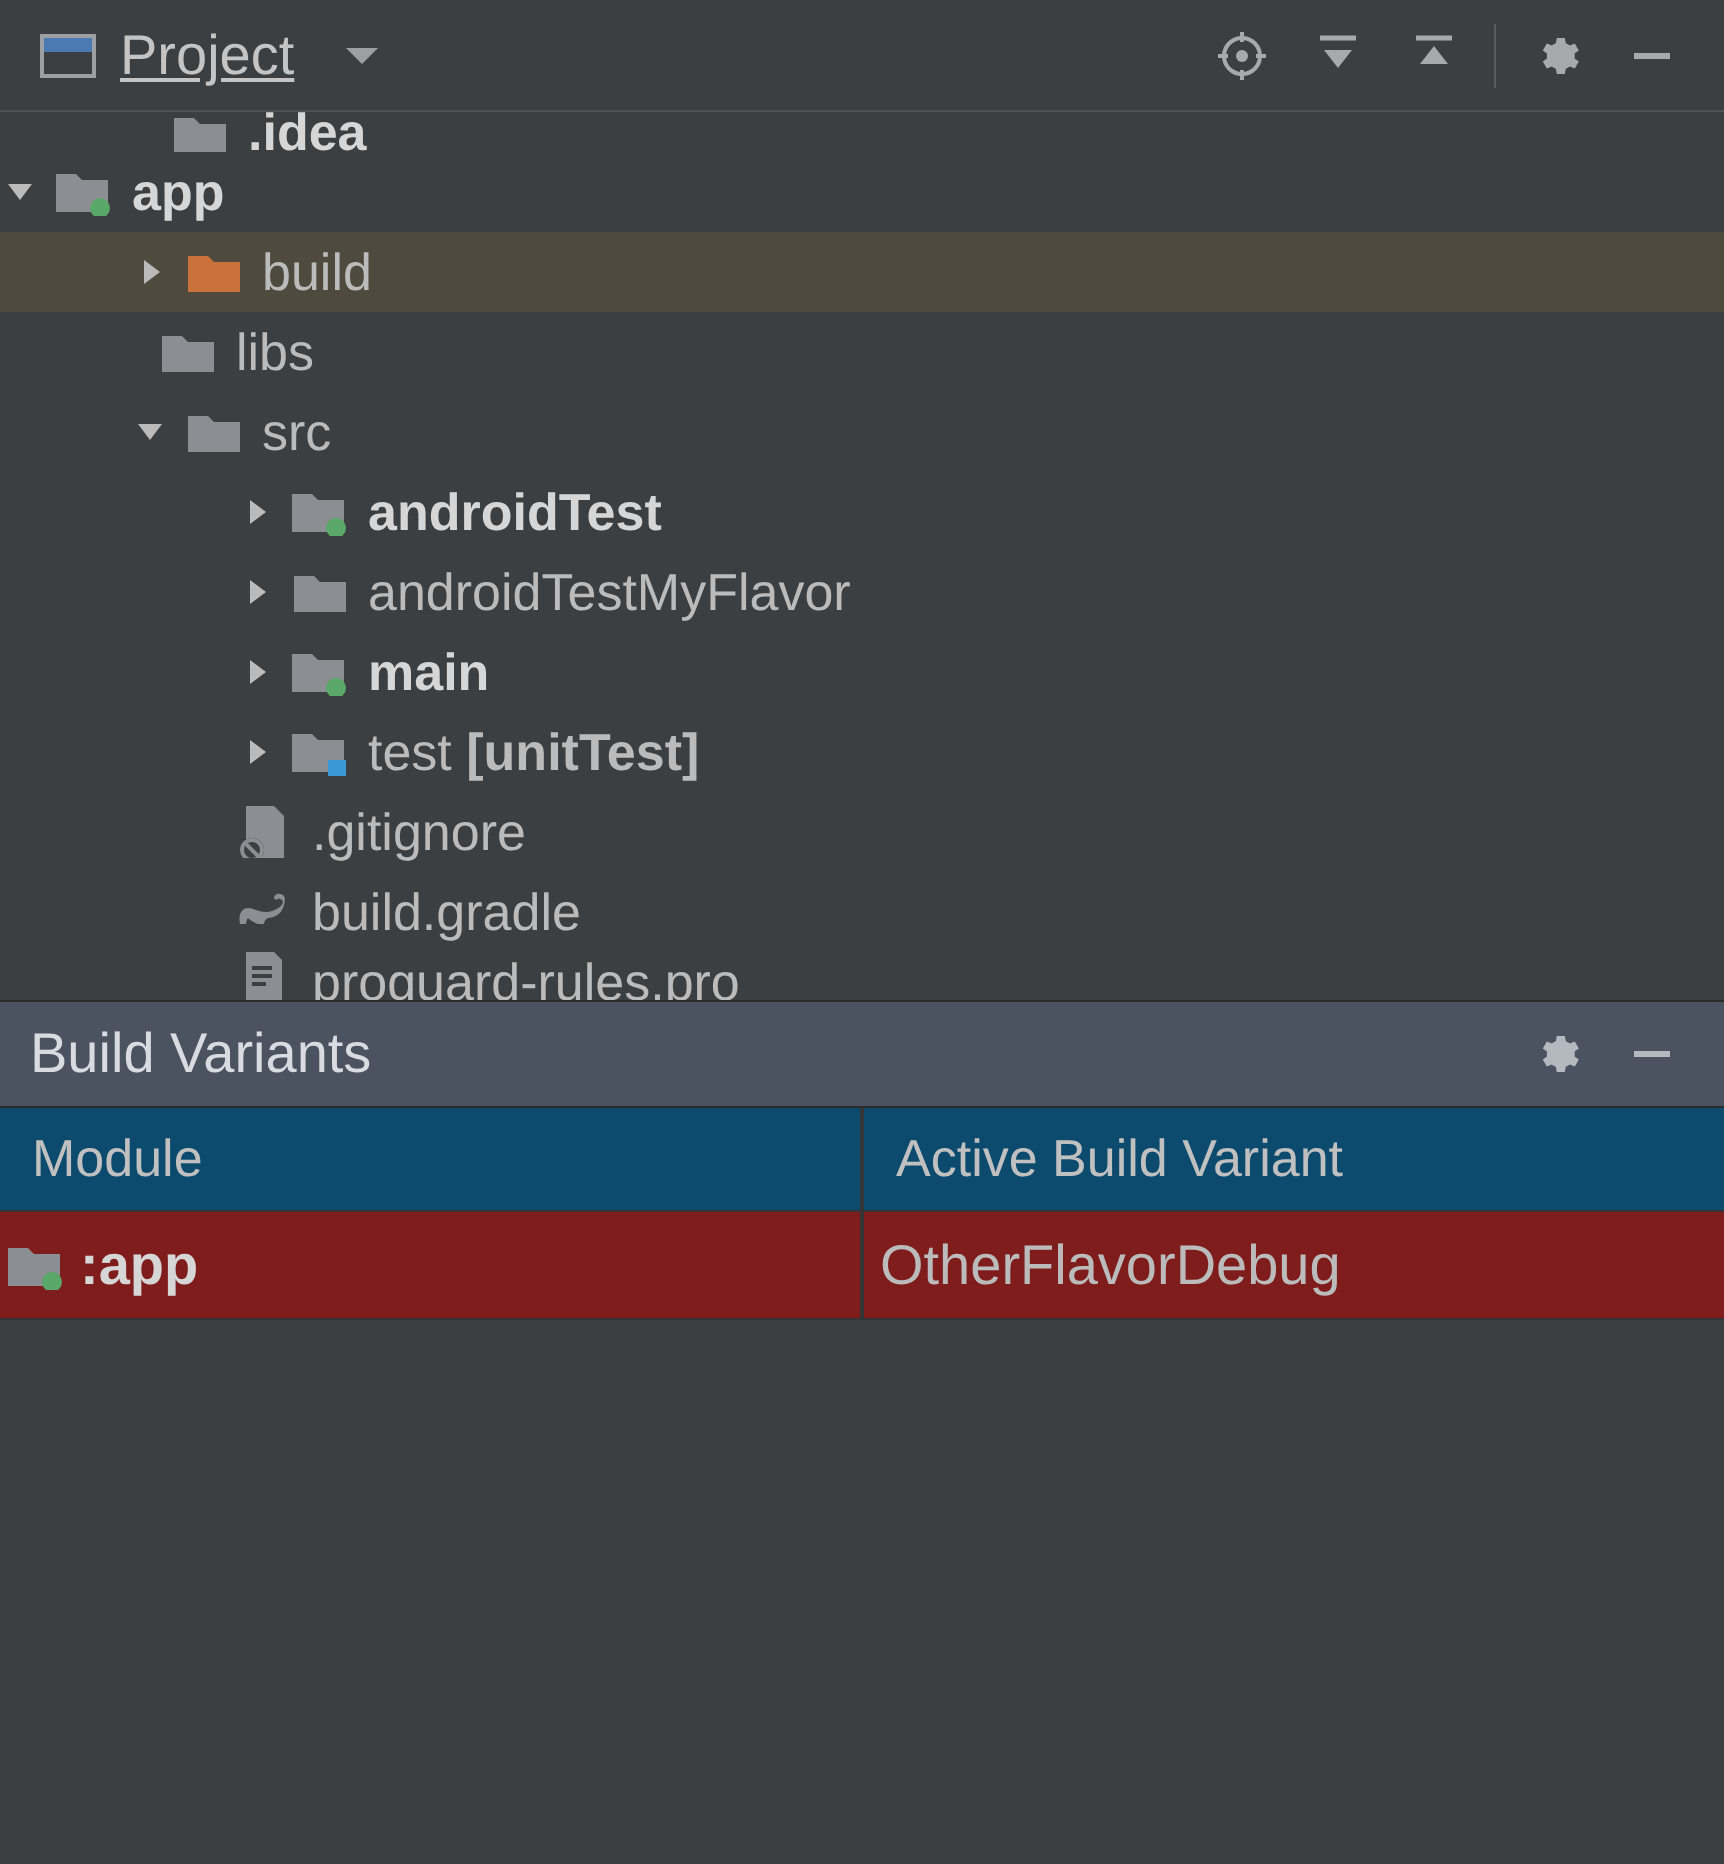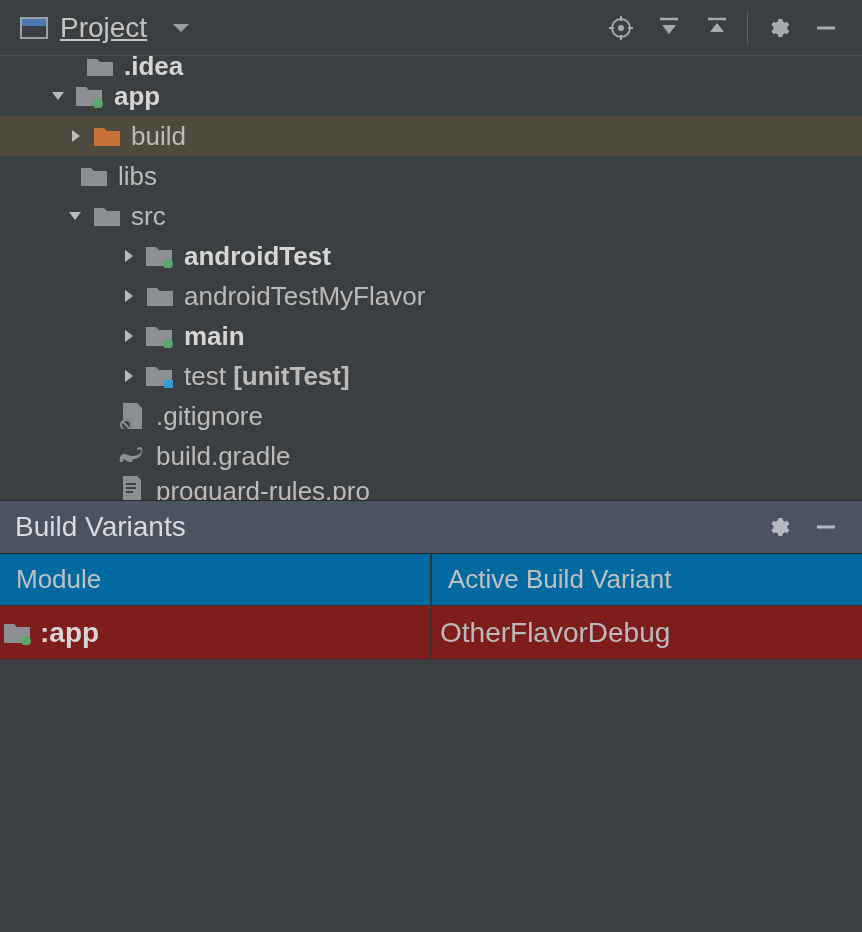--- a/index.html
+++ b/index.html
@@ -61,21 +61,21 @@
     .tree-row.partial-top {
       height: 20px;
       overflow: hidden;
       align-items: center;
     }
     .tree-row.partial-bottom {
       height: 28px;
       overflow: hidden;
       align-items: flex-start;
     }
-    .indent-0 { padding-left: 48px; }
+    .indent-0 { }
     .indent-1 { padding-left: 65px; }
     .indent-2 { padding-left: 118px; }
     .indent-3 { padding-left: 118px; }
     .chevron {
       width: 20px; height: 20px;
       display: inline-flex;
       align-items: center;
       justify-content: center;
       margin-right: 8px;
     }
@@ -99,21 +99,21 @@
       align-items: center;
       padding: 0 12px 0 15px;
       border-top: 1px solid #2b2b2b;
       border-bottom: 1px solid #2b2b2b;
     }
     .variants-title { color: #d8dbdf; font-size: 28px; flex: 1; }
 
     .variants-table-header {
       display: flex;
       height: 52px;
-      background: #0369a1;
+      background: #0c4a6e;
       border-bottom: 1px solid #333537;
     }
     .variants-table-header .col {
       display: flex; align-items: center;
       padding-left: 16px;
       color: #c0c0c0;
       font-size: 26px;
     }
     .col-module { width: 432px; border-right: 2px solid #333537; }
     .col-variant { flex: 1; }

